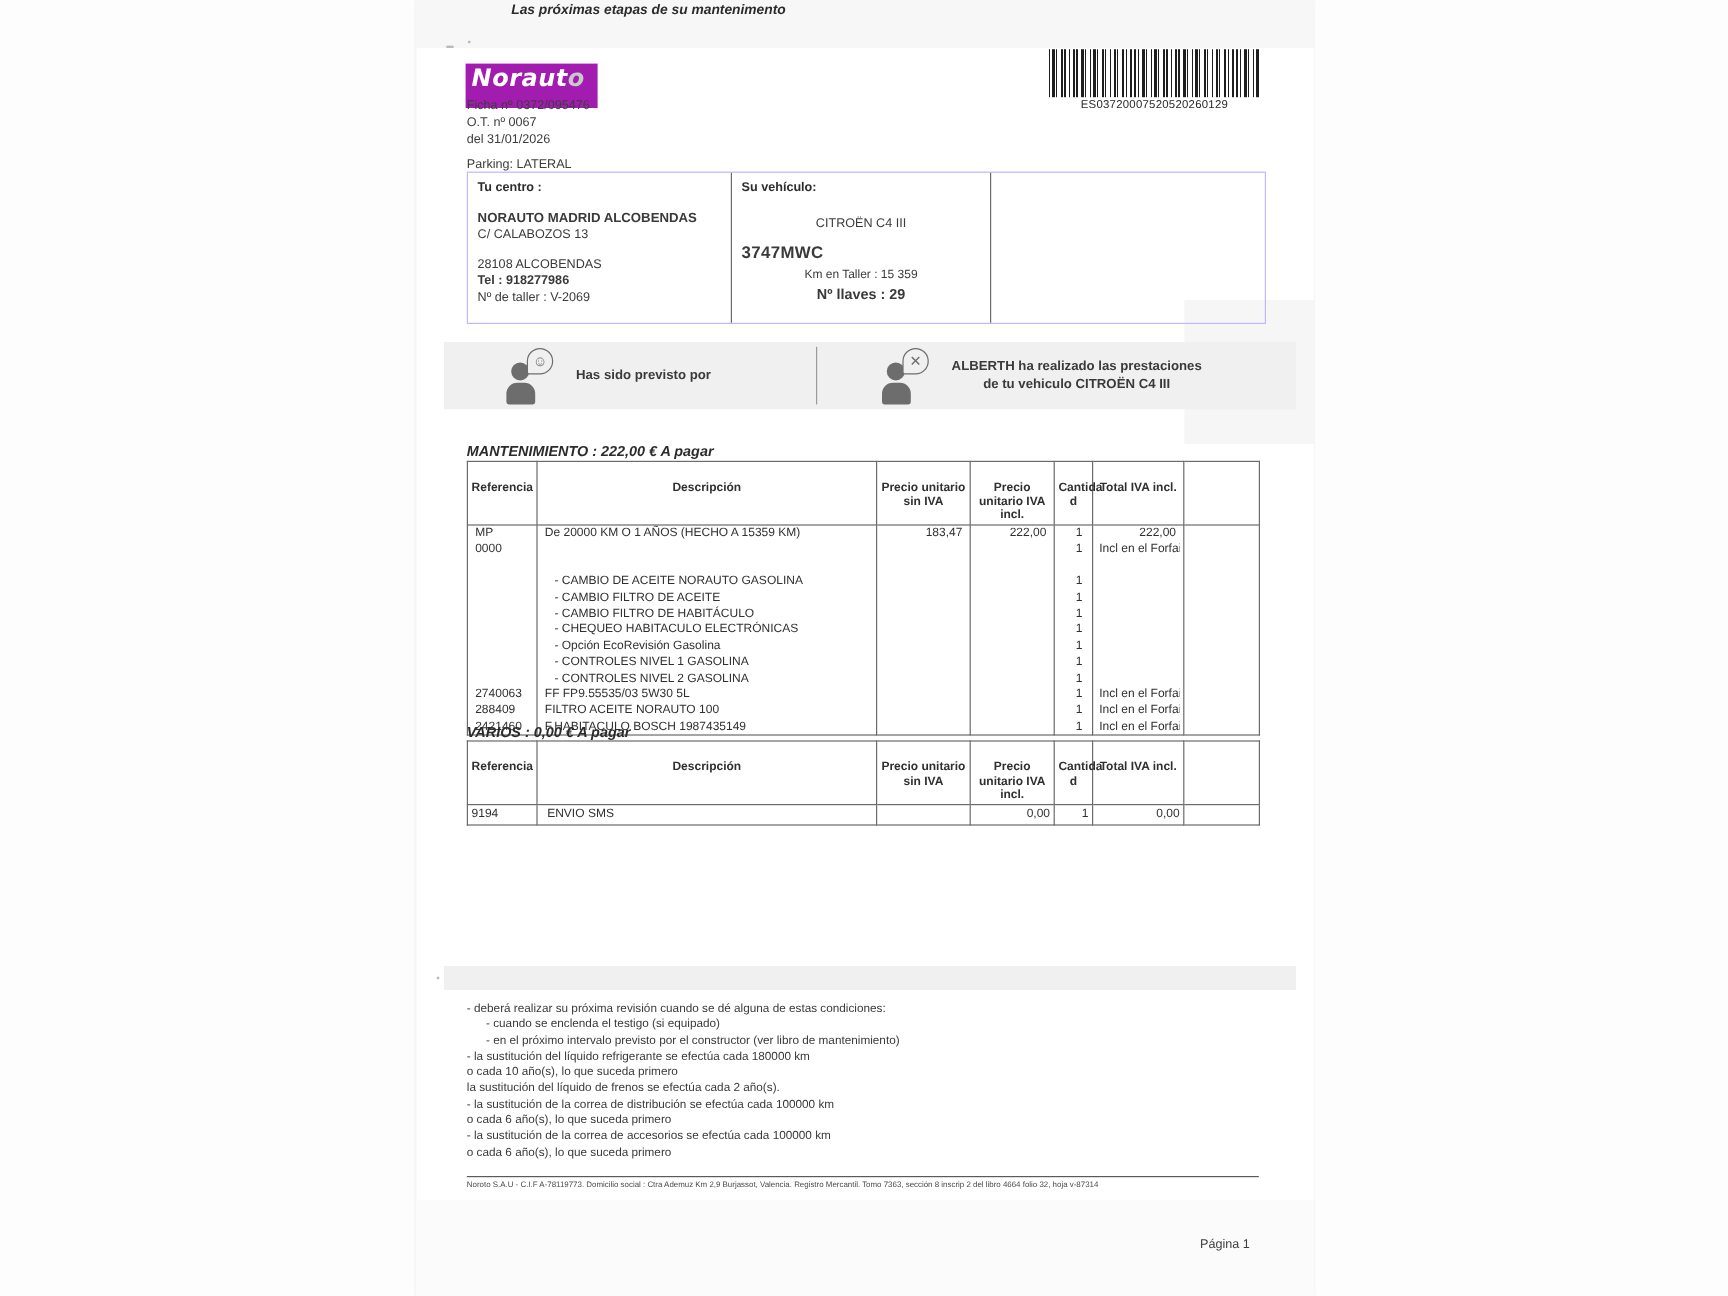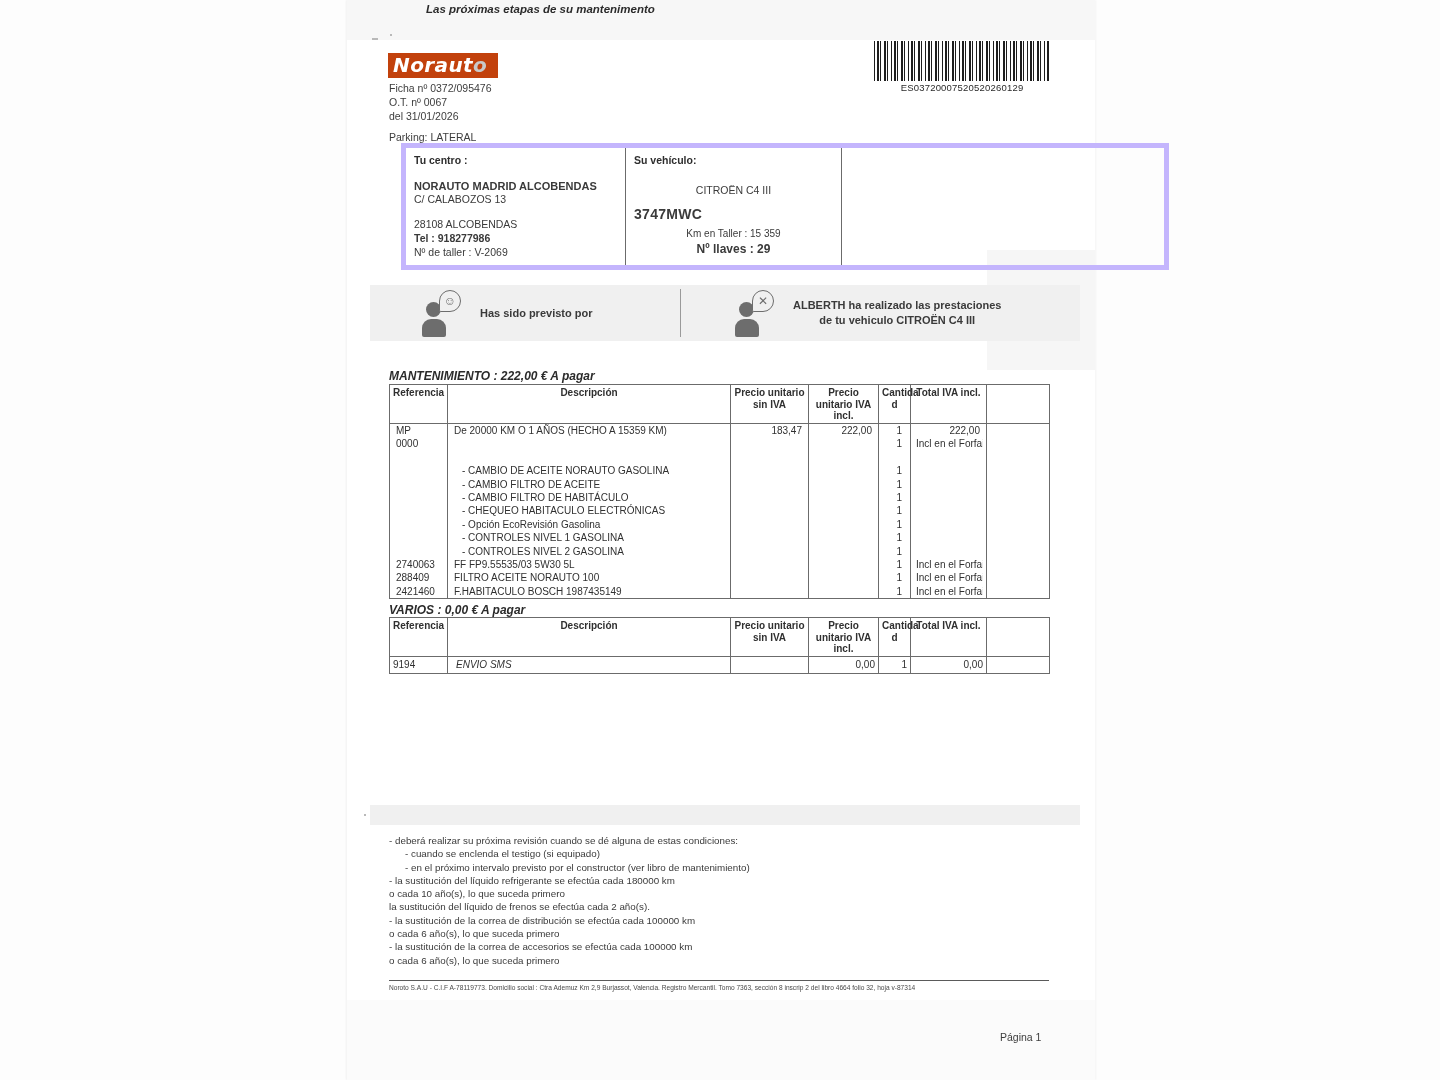--- a/index.html
+++ b/index.html
@@ -51,22 +51,22 @@
     position: absolute;
     background: #b9b9b9;
   }
 
   
   #logo-box {
     position: absolute;
     left: 0px;
     top: 53px;
     width: 110px;
-    height: 25px;
-    background: #c2410c;
+    height: 37px;
+    background: #a21caf;
     color: #ffffff;
     font-style: italic;
     font-weight: bold;
     font-size: 20px;
     letter-spacing: 0.4px;
     line-height: 25px;
     padding-left: 5px;
     box-sizing: border-box;
     font-family: "DejaVu Sans", sans-serif;
   }
@@ -108,26 +108,25 @@
     letter-spacing: 0.2px;
     margin-top: 1px;
     color: #2a2a2a;
   }
 
   
   #info-row {
     position: absolute;
     left: 1px;
     top: 143px;
-    width: 768px;
+    width: 666px;
     height: 127px;
-    border: 5px solid #c4b5fd;
+    border: 1px solid #c4b5fd;
     box-sizing: border-box;
     display: flex;
-    margin-left: 12px;
   }
   .info-cell {
     position: relative;
     box-sizing: border-box;
     padding: 6px 8px;
     font-size: 10.5px;
   }
   #cell-centro { width: 220px; border-right: 1px solid #6b6b6b; }
   #cell-vehiculo { width: 216px; border-right: 1px solid #6b6b6b; }
   #cell-datos { flex: 1; }
@@ -240,21 +239,21 @@
     padding: 0 3px;
     vertical-align: top;
     font-weight: normal;
   }
   table.items thead th {
     font-weight: bold;
     font-size: 10px;
     text-align: center;
     height: 36px;
     vertical-align: top;
-    padding-top: 2px;
+    padding-top: 16px;
     line-height: 1.15;
   }
   th.h-ref, th.h-desc { text-align: left; }
   td.c-ref { width: 58px; }
   td.c-desc { width: 283px; }
   td.c-pu   { width: 78px; text-align: right; }
   td.c-puiva{ width: 70px; text-align: right; }
   td.c-qty  { width: 32px; text-align: right; padding-right: 5px; }
   td.c-tot  { width: 76px; text-align: right; }
   td.c-pad  { width: 45px; }
@@ -564,21 +563,21 @@
         <th>Precio unitario<br>sin IVA</th>
         <th>Precio<br>unitario IVA<br>incl.</th>
         <th>Cantida<br>d</th>
         <th>Total IVA incl.</th>
         <th></th>
       </tr>
     </thead>
     <tbody id="varios-body">
         <tr>
           <td class="c-ref" style="height: 16px; line-height: 16px;">9194</td>
-          <td class="c-desc" style="height: 16px; line-height: 16px; padding-left: 8px; font-style: italic;">ENVIO SMS</td>
+          <td class="c-desc" style="height: 16px; line-height: 16px; padding-left: 8px;">ENVIO SMS</td>
           <td class="c-pu" style="height: 16px; line-height: 16px;">&nbsp;</td>
           <td class="c-puiva" style="height: 16px; line-height: 16px;">0,00</td>
           <td class="c-qty" style="height: 16px; line-height: 16px;">1</td>
           <td class="c-tot" style="height: 16px; line-height: 16px;">0,00</td>
           <td class="c-pad" style="height: 16px; line-height: 16px;">&nbsp;</td>
         </tr>
       </tbody>
   </table>
 
 

